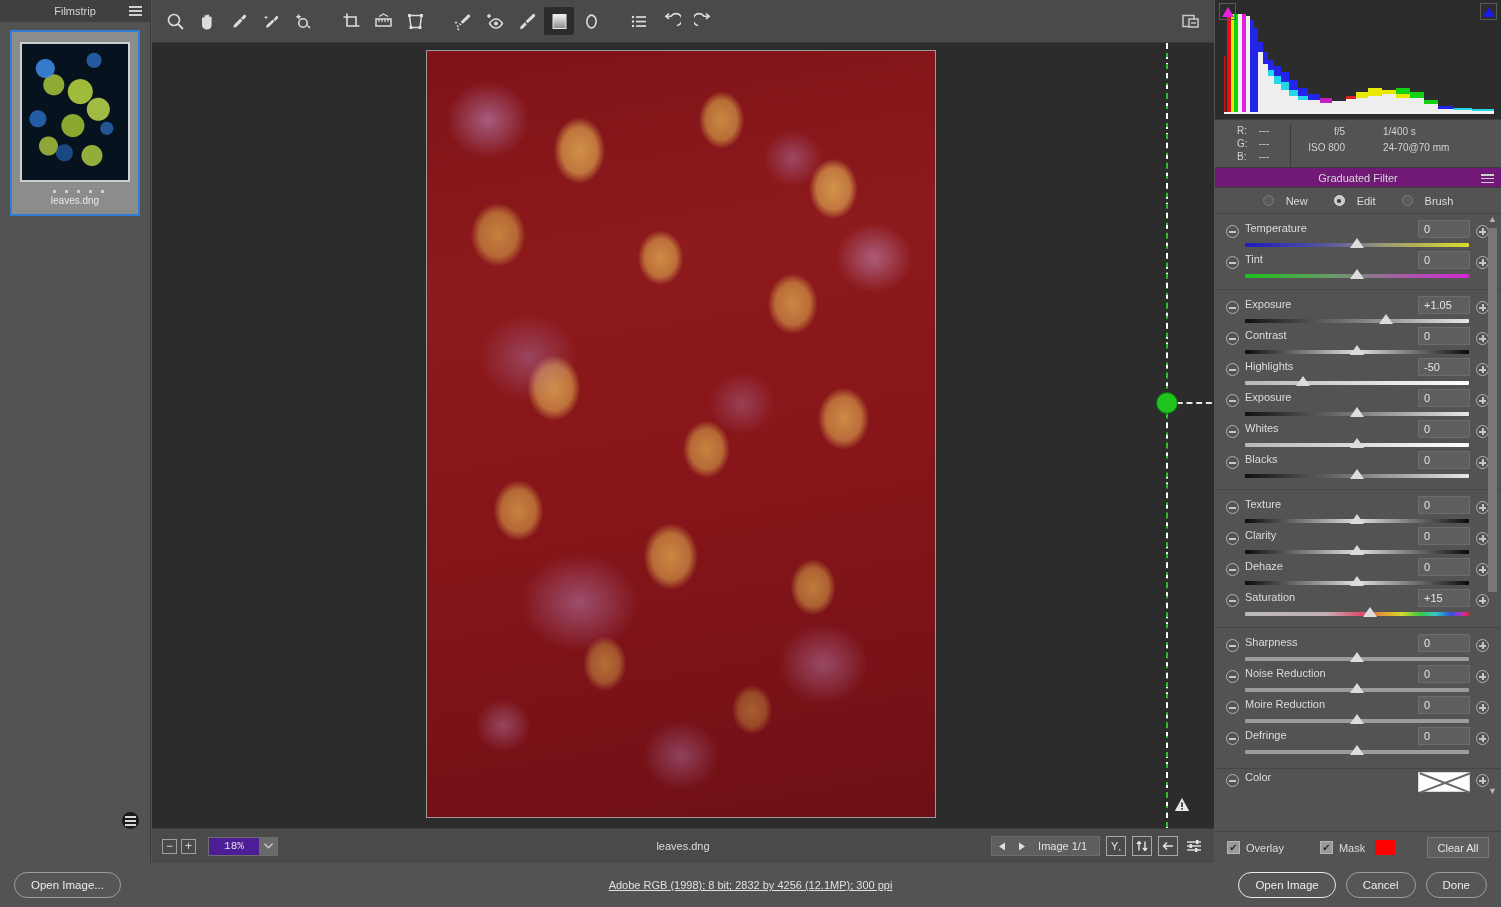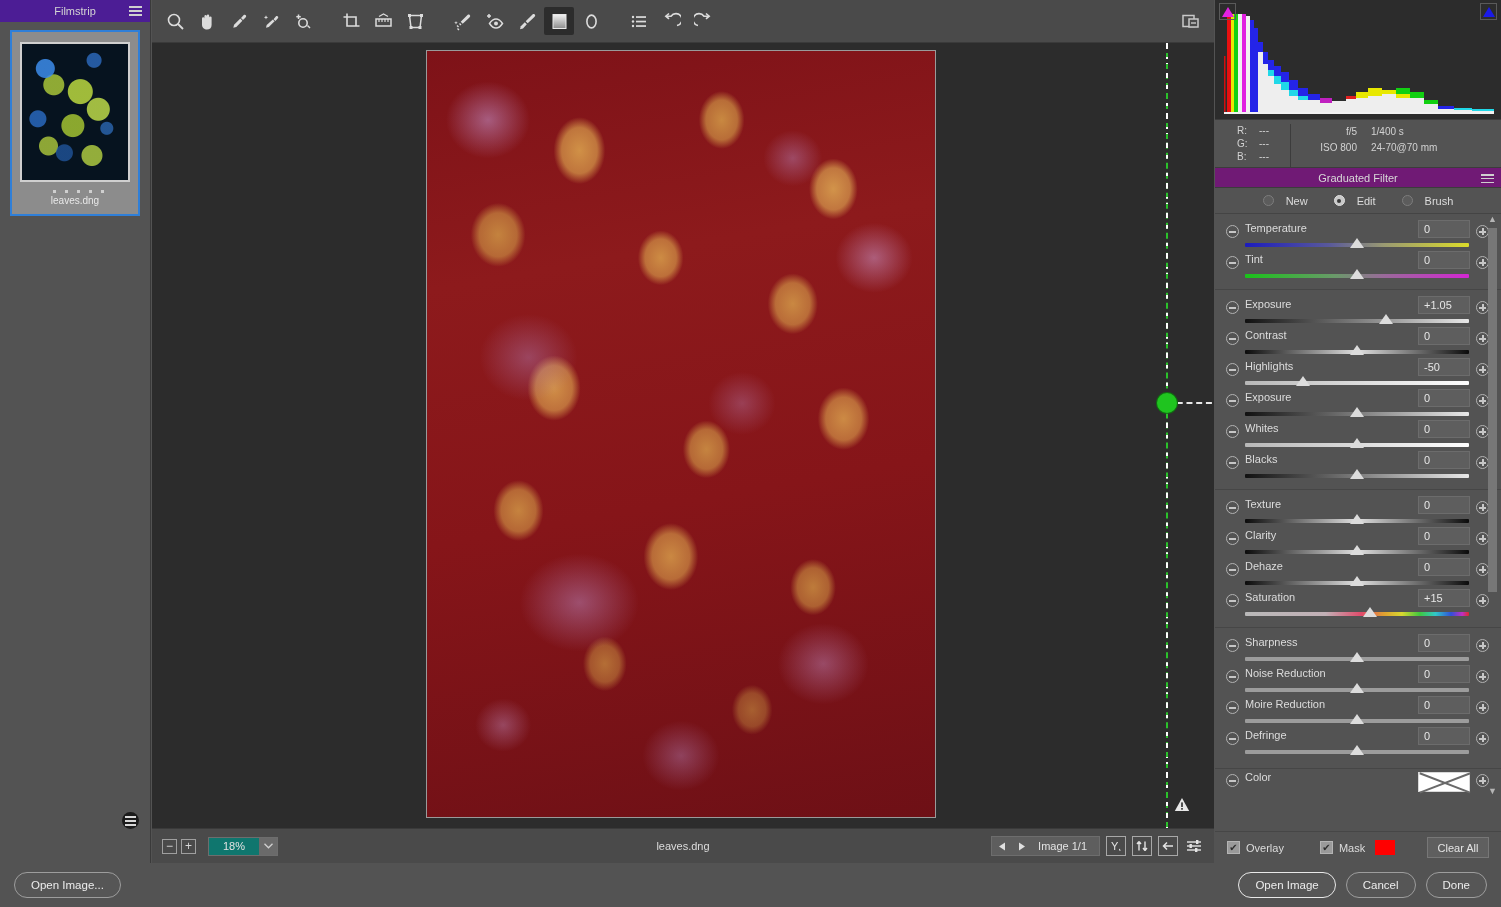--- a/index.html
+++ b/index.html
@@ -11,21 +11,21 @@
     -webkit-font-smoothing: antialiased;
   }
   #app { position: relative; width: 1501px; height: 907px; background: #535353; }
 
   
   #filmstrip {
     position: absolute; left: 0; top: 0; width: 151px; height: 863px;
     background: #535353; border-right: 1px solid #3a3a3a;
   }
   #fs-header {
-    position: relative; height: 22px; background: #4c1d95;
+    position: relative; height: 22px; background: #404040;
     display: flex; align-items: center; justify-content: center;
   }
   #fs-title { font-size: 11px; color: #d4d4d4; }
   #fs-menu {
     position: absolute; right: 8px; top: 6px; width: 13px; height: 10px;
     display: flex; flex-direction: column; justify-content: space-between;
   }
   #fs-menu i { display: block; height: 2px; background: #cfcfcf; }
   #fs-thumbwrap {
     margin: 8px 10px; padding: 4px;
@@ -138,21 +138,21 @@
     position: absolute; left: 152px; top: 828px; width: 1062px; height: 35px;
     background: #4a4a4a; border-top: 1px solid #3a3a3a;
     display: flex; align-items: center; padding: 0 10px;
   }
   .zbtn {
     width: 15px; height: 15px; border: 1px solid #9f9f9f; color: #d8d8d8;
     font-size: 12px; line-height: 13px; text-align: center; margin-right: 4px; cursor: pointer;
   }
   #zoom-select {
     display: flex; align-items: center; margin-left: 8px;
-    width: 70px; height: 19px; background: #0f766e; border: 1px solid #6d6d6d;
+    width: 70px; height: 19px; background: #4c1d95; border: 1px solid #6d6d6d; font-family: Liberation Mono, monospace;
   }
   #zoom-value { flex: 1; text-align: center; font-size: 11px; color: #e2e2e2; }
   #zoom-caret {
     width: 18px; height: 17px; background: #6a6a6a;
     display: flex; align-items: center; justify-content: center;
   }
   #status-filename {
     position: absolute; left: 0; right: 0; text-align: center;
     font-size: 11px; color: #dcdcdc; pointer-events: none;
   }
@@ -197,21 +197,21 @@
   #rgb-readout {
     width: 76px; padding-left: 22px; border-right: 1px solid #3c3c3c;
     font-size: 10px; color: #d2d2d2; line-height: 13px;
   }
   #rgb-readout div { display: flex; }
   #rgb-readout span.k { width: 22px; }
   #shot-info {
     flex: 1; font-size: 10px; color: #d2d2d2; line-height: 16px;
     padding-right: 14px; text-align: right;
   }
-  .shot-row { display: flex; justify-content: center; gap: 14px; }
+  .shot-row { display: flex; justify-content: space-between; gap: 14px; }
   .shot-row span:first-child { min-width: 54px; text-align: right; }
   .shot-row span:last-child { min-width: 104px; text-align: left; }
 
   #panel-header {
     position: relative; height: 20px; background: #701a75;
     display: flex; align-items: center; justify-content: center;
     border-bottom: 1px solid #3c3c3c;
   }
   #panel-title { font-size: 11px; color: #d8d8d8; }
   #panel-menu {
@@ -854,20 +854,21 @@
         <span class="box">✔</span>
         <span class="t">Mask</span>
       </div>
       <div id="mask-color" style="background: rgb(255, 0, 0);"></div>
       <div id="clear-all">Clear All</div>
     </div>
   </div>
 
   <div id="bottombar">
     <div class="pill">Open Image...</div>
+    <div id="workflow-link">Adobe RGB (1998); 8 bit; 2832 by 4256 (12.1MP); 300 ppi</div>
     <div id="right-actions">
       <div class="pill primary">Open Image</div>
       <div class="pill">Cancel</div>
       <div class="pill">Done</div>
     </div>
   </div>
 
 </div>
 
 </body></html>

